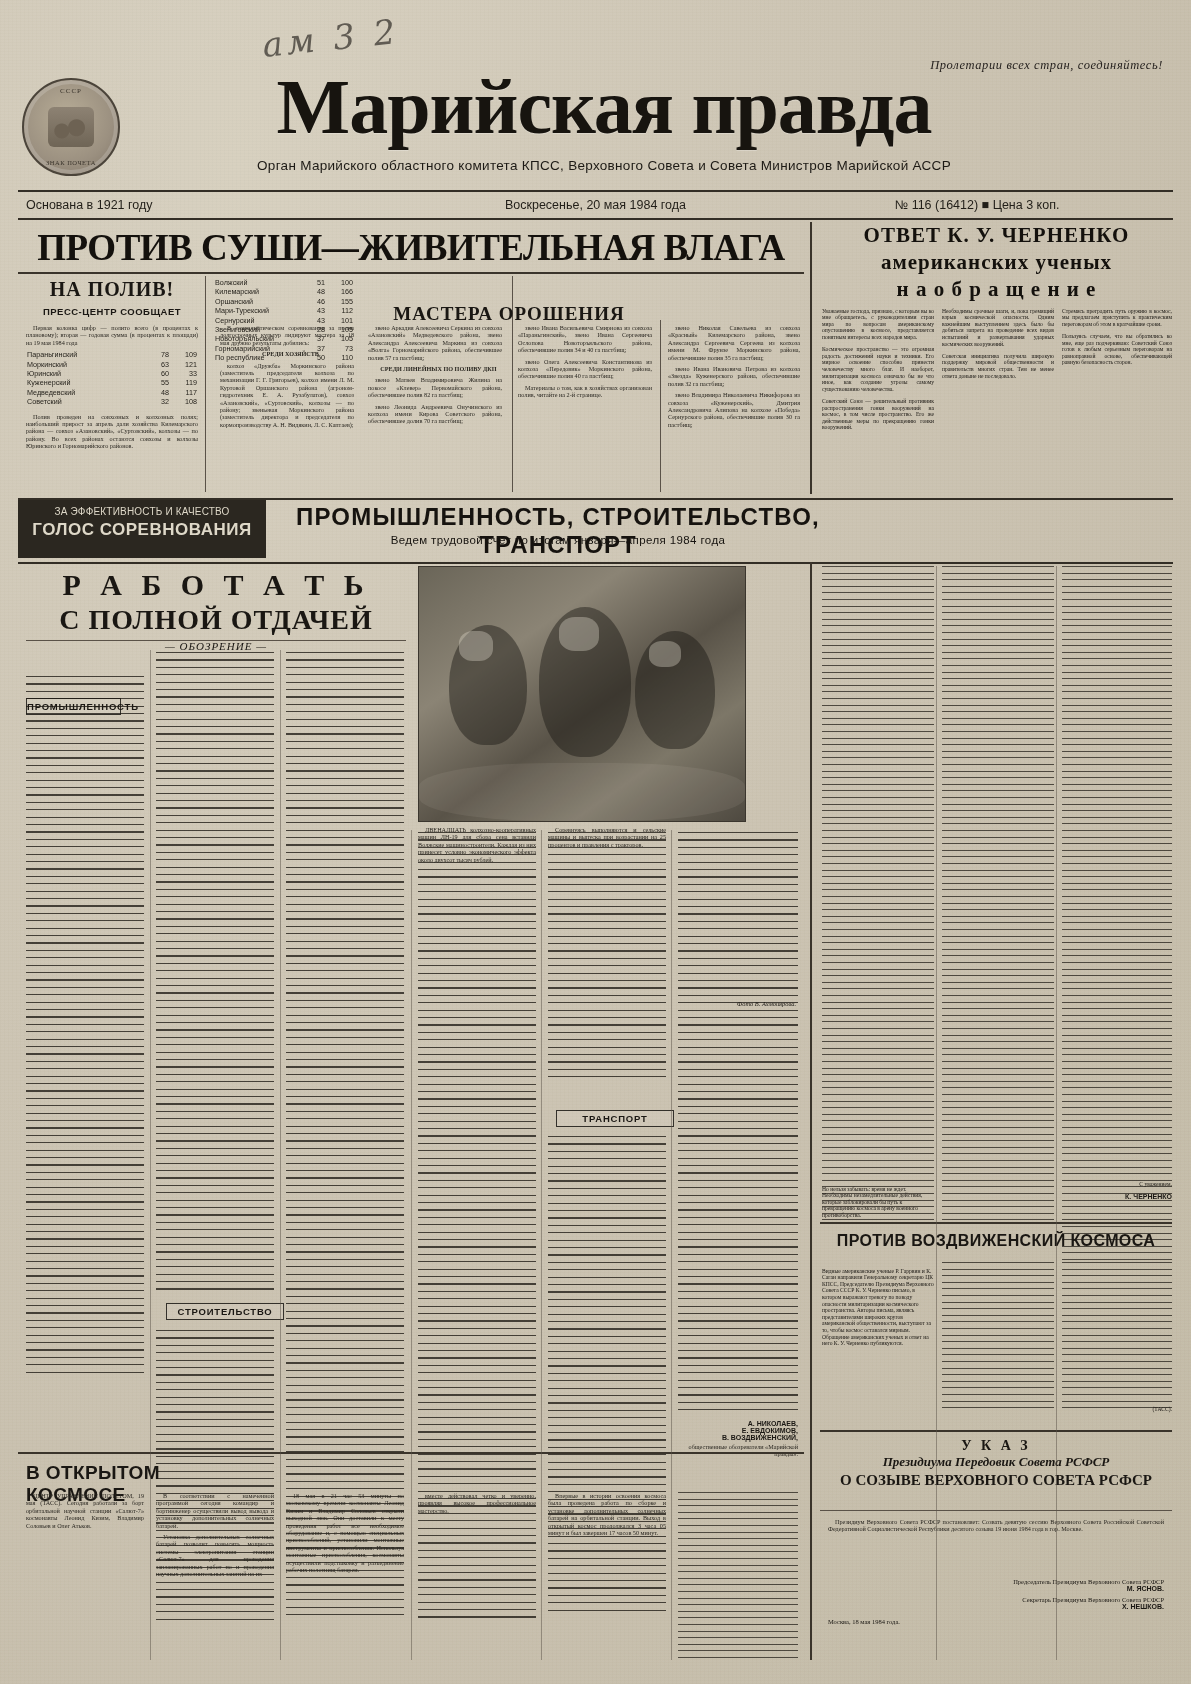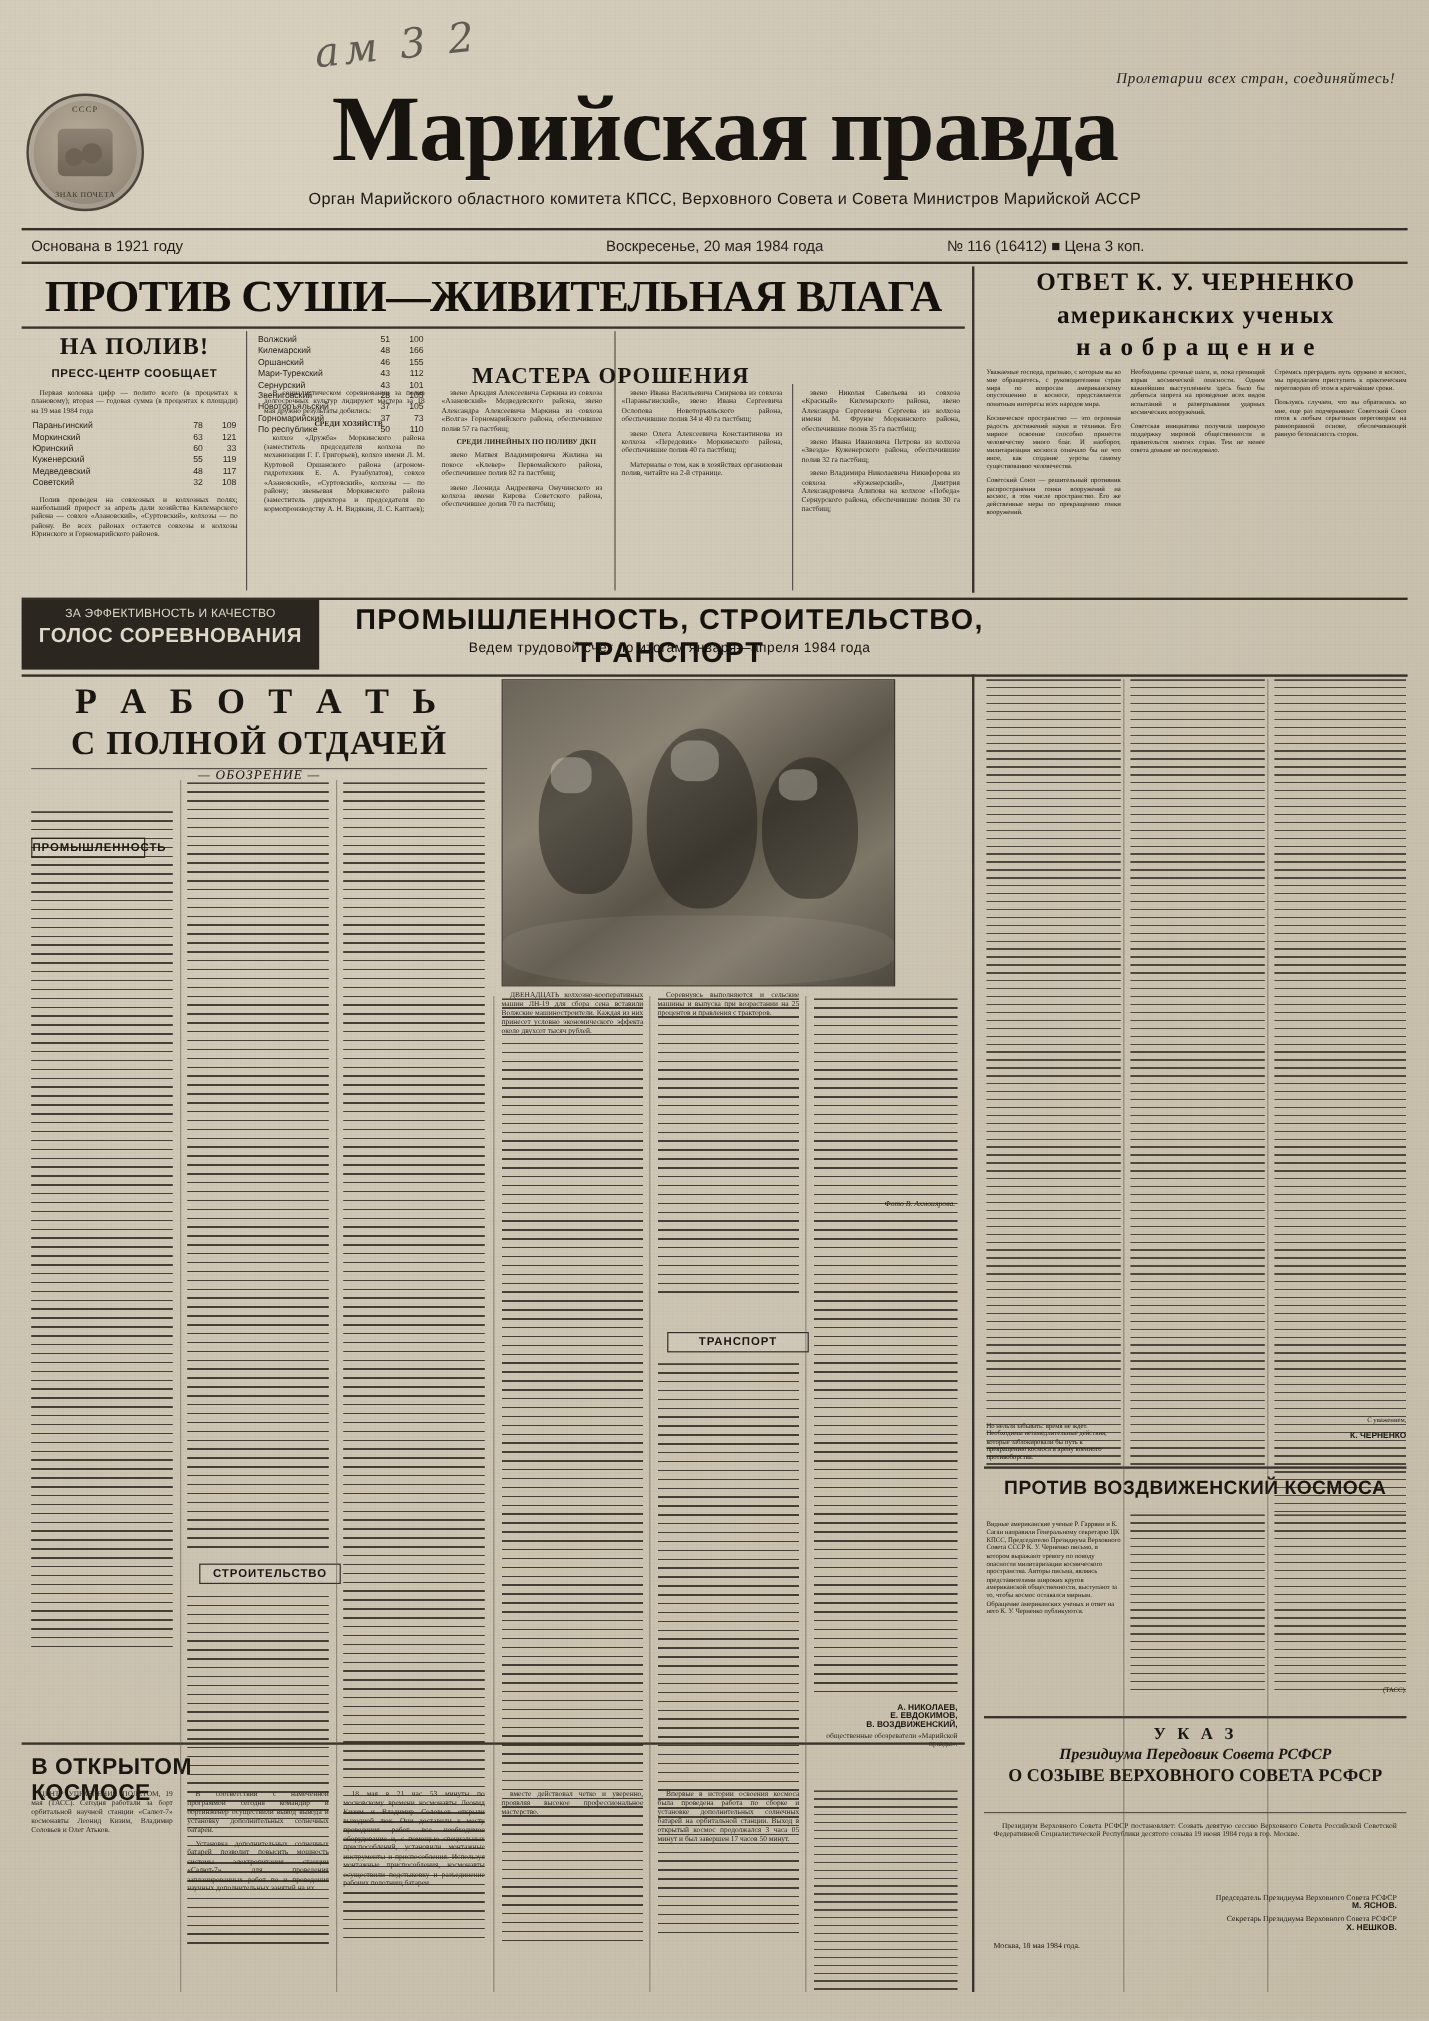--- a/index.html
+++ b/index.html
@@ -66,21 +66,21 @@
     font-size:13.5px;letter-spacing:.3px;color:#1d1a15;
   }
   .infobar{
     position:absolute;left:18px;top:190px;width:1155px;height:26px;
     border-top:2px solid #332e26;border-bottom:2px solid #332e26;
     display:flex;align-items:center;
     font-family:"Liberation Sans", sans-serif;font-size:12.5px;color:#221f19;
   }
   .infobar .l{width:33%;padding-left:8px;}
   .infobar .c{width:34%;text-align:center;}
-  .infobar .r{width:33%;text-align:left;padding-right:8px;}
+  .infobar .r{width:33%;text-align:center;padding-right:8px;}
   
   .hl-main{
     position:absolute;left:18px;top:226px;width:786px;
     font-weight:bold;font-size:37px;letter-spacing:-.5px;color:#14110d;
     text-align:center;
   }
   .hl-right{
     position:absolute;left:820px;top:222px;width:353px;text-align:center;
     font-weight:bold;color:#14110d;
   }

